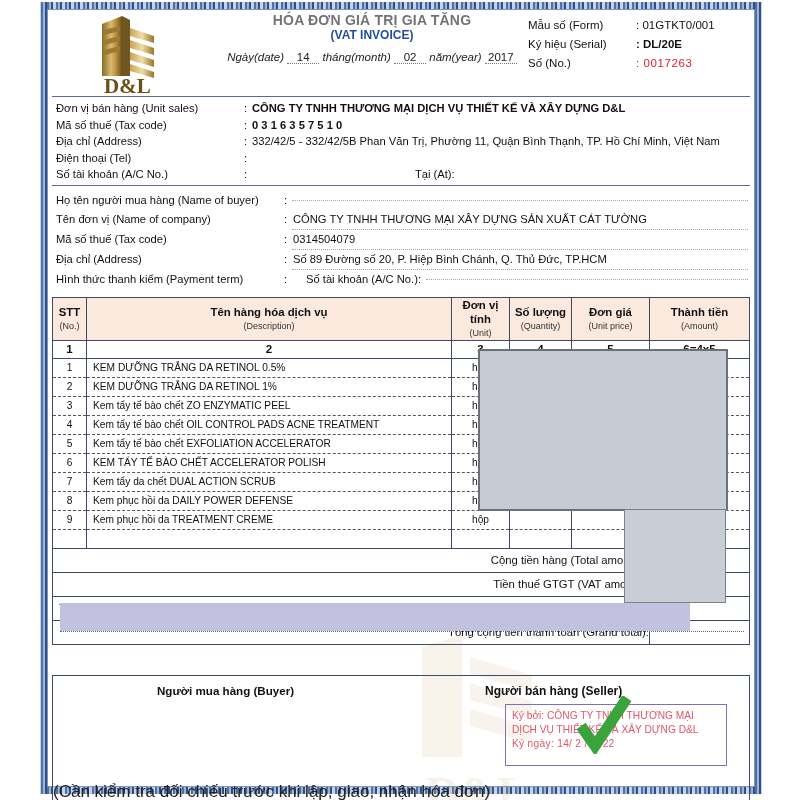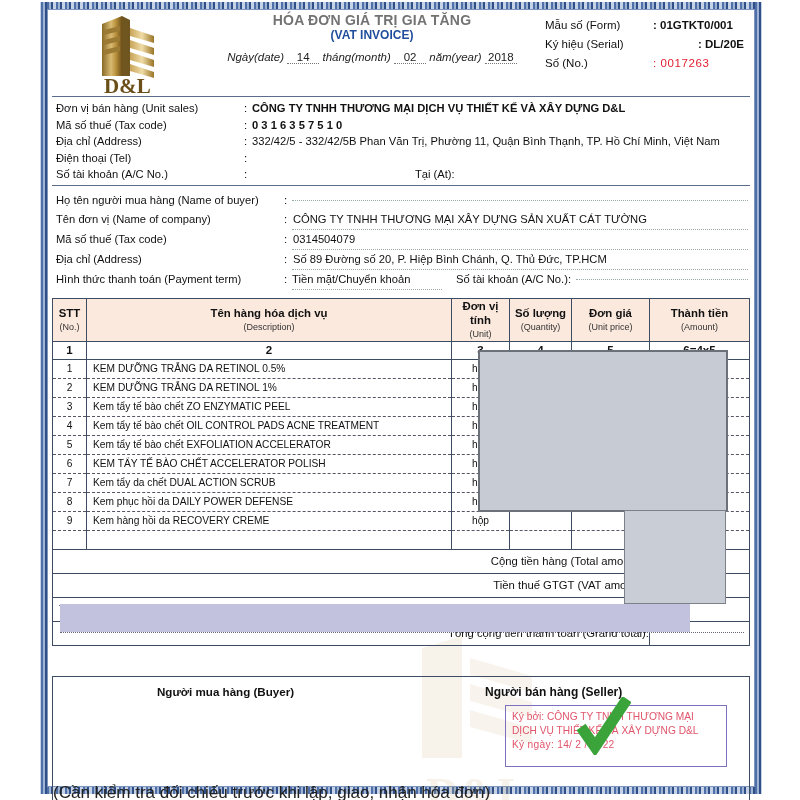--- a/index.html
+++ b/index.html
@@ -48,23 +48,23 @@
     font-size:14px;font-weight:bold;color:#737373;letter-spacing:.2px;
     white-space:nowrap;line-height:1.15;
   }
   .t-sub{font-size:12px;font-weight:bold;color:#1f4e9c;}
   .dateline{margin-top:9px;font-size:11.5px;color:#222;white-space:nowrap;}
   .dateline i{font-style:italic;}
   .dline{display:inline-block;border-bottom:1px dotted #777;padding:0 3px;min-width:26px;text-align:center;}
 
   .meta{position:absolute;right:2px;top:4px;width:220px;font-size:11.5px;line-height:19px;}
   .meta .row{display:flex;}
-  .meta .lbl{width:108px;margin-left:17px;}
-  .meta .val{font-weight:bold;}
-  .meta .val.b{font-weight:bold;margin-left:45px;}
+  .meta .lbl{width:108px;}
+  .meta .val{font-weight:normal;}
+  .meta .val.b{font-weight:bold;}
   .meta .val.red{color:#e11d2e;font-weight:normal;letter-spacing:.6px;}
 
   .hr-thin{border-top:1px solid #5b6d8c;margin:0;}
 
   
   .block{padding:3px 2px 2px 4px;}
   .frow{display:flex;align-items:center;line-height:16.5px;font-size:11.2px;white-space:nowrap;}
   .frow .lab{width:188px;flex:none;}
   .frow .colon{width:8px;flex:none;}
   .frow .val{flex:1;}
@@ -157,21 +157,21 @@
 
       <div class="titles">
         <div class="t-main">HÓA ĐƠN GIÁ TRỊ GIA TĂNG</div>
         <div class="t-sub">(VAT INVOICE)</div>
         <div class="dateline">
           <i>Ngày(date)</i>
           <span class="dline">14</span>
           <i>tháng(month)</i>
           <span class="dline">02</span>
           <i>năm(year)</i>
-          <span class="dline">2018</span>
+          <span class="dline">2017</span>
         </div>
       </div>
 
       <div class="meta">
         <div class="row">
           <span class="lbl">Mẫu số (Form)</span>
           <span class="val">: 01GTKT0/001</span>
         </div>
         <div class="row">
           <span class="lbl">Ký hiệu (Serial)</span>
@@ -234,23 +234,22 @@
         <span class="lab" style="width:228px">Mã số thuế (Tax code)</span>
         <span class="colon">:</span>
         <span class="valdot">0314504079</span>
       </div>
       <div class="frow" style="line-height:19px">
         <span class="lab" style="width:228px">Địa chỉ (Address)</span>
         <span class="colon">:</span>
         <span class="valdot">Số 89 Đường số 20, P. Hiệp Bình Chánh, Q. Thủ Đức, TP.HCM</span>
       </div>
       <div class="frow" style="line-height:19px">
-        <span class="lab" style="width:228px">Hình thức thanh toán (Payment term)</span>
-        <span class="colon">:</span>
-        <span style="border-bottom:1px dotted #9aa;min-width:150px;display:inline-block">Tiền mặt/Chuyển khoản</span>
+        <span class="lab" style="width:228px">Hình thức thanh kiểm (Payment term)</span>
+        <span class="colon">:</span>
         <span style="padding-left:14px">Số tài khoản (A/C No.)</span>
         <span class="colon">:</span>
         <span class="valdot"></span>
       </div>
     </div>
 
     <div style="position:relative;margin-top:4px;">
 
       <div class="watermark">
         <svg viewBox="0 0 190 200" width="190" height="200">
@@ -369,21 +368,21 @@
           <tr>
             <td class="no">8</td>
             <td class="desc">Kem phục hồi da DAILY POWER DEFENSE</td>
             <td class="unit">hộp</td>
             <td></td>
             <td></td>
             <td></td>
           </tr>
           <tr>
             <td class="no">9</td>
-            <td class="desc">Kem hàng hồi da RECOVERY CREME</td>
+            <td class="desc">Kem phục hồi da TREATMENT CREME</td>
             <td class="unit">hộp</td>
             <td></td>
             <td></td>
             <td></td>
           </tr>
           <tr>
             <td class="blank" style="border-bottom:1px solid #3d4c63"></td>
             <td class="blank" style="border-bottom:1px solid #3d4c63"></td>
             <td class="blank" style="border-bottom:1px solid #3d4c63"></td>
             <td class="blank" style="border-bottom:1px solid #3d4c63"></td>

